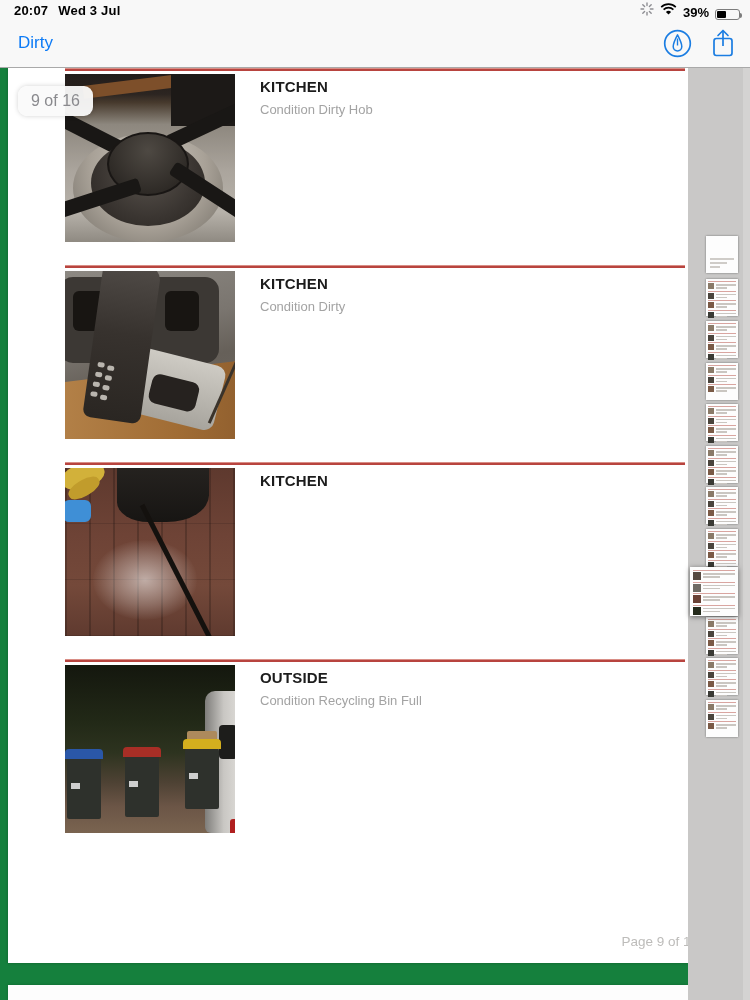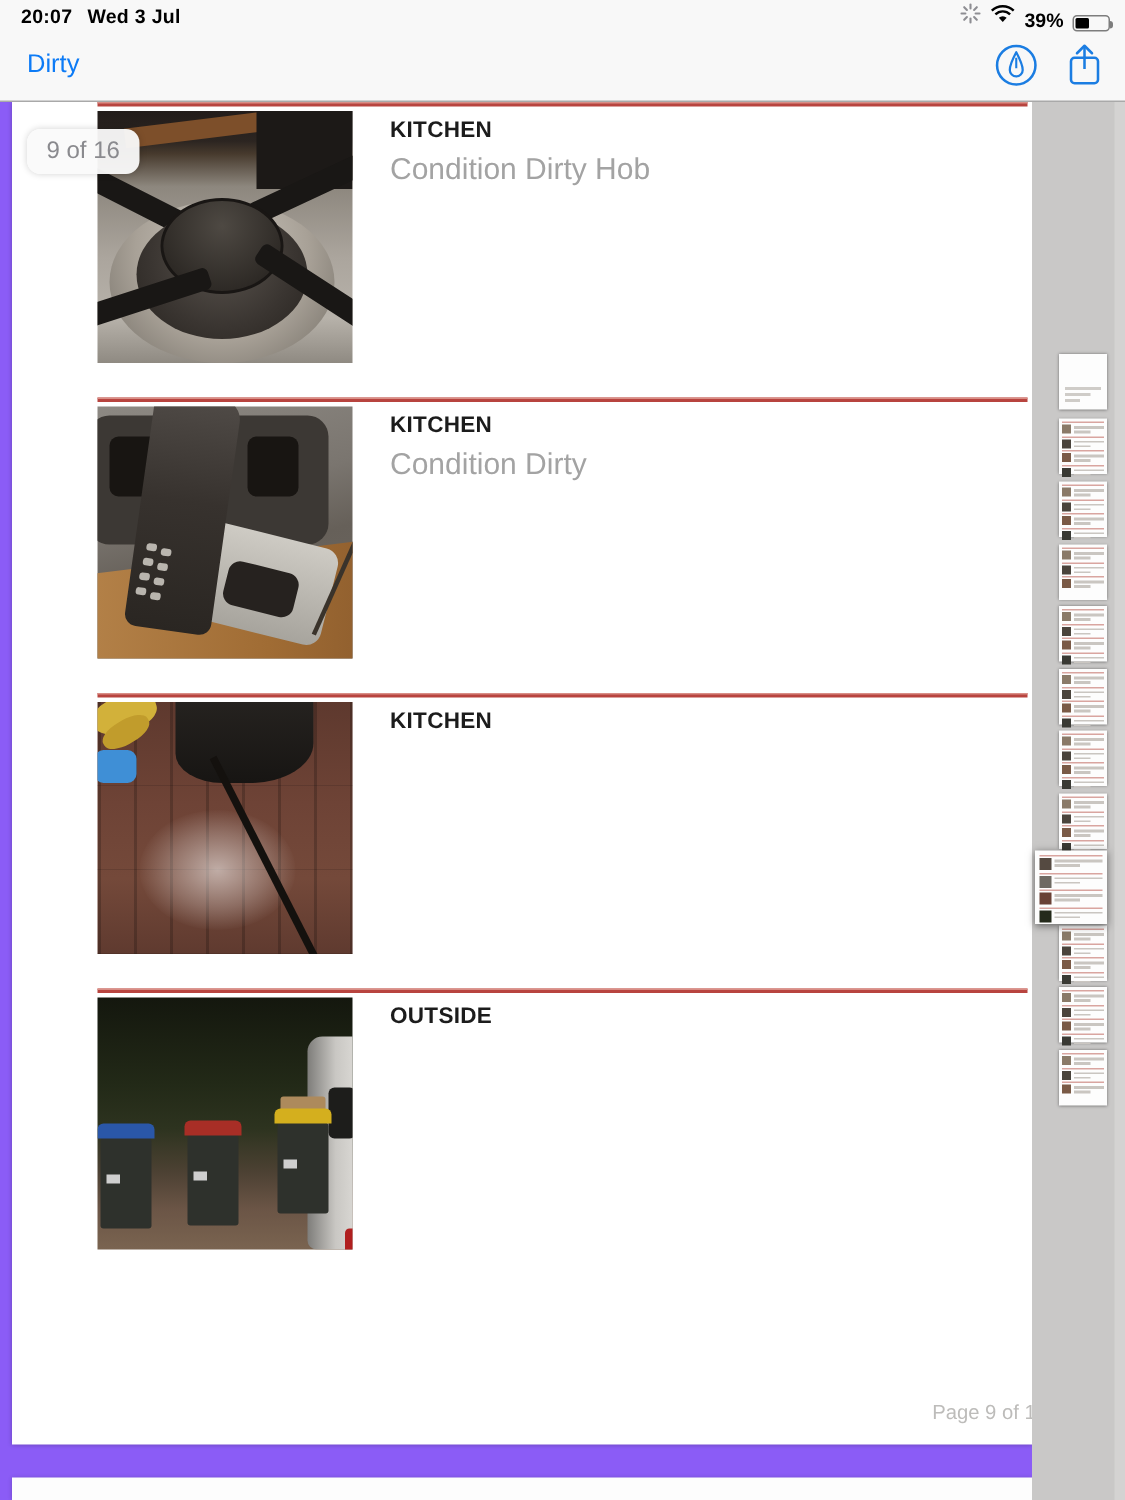--- a/index.html
+++ b/index.html
@@ -18,30 +18,30 @@
   .battery .fill { position:absolute; left:1px; top:1px; bottom:1px; width:38%; background:#000; border-radius:1px; }
   .battery .nub { position:absolute; right:-3px; top:3px; width:2px; height:5px; background:#7d7d7d; border-radius:0 2px 2px 0; }
 
   .navbar { position:absolute; left:0; top:22px; width:750px; height:45px; }
   .done-btn { position:absolute; left:18px; top:11px; font-size:17px; font-weight:500; color:#0d7bf6; cursor:pointer; }
   .nav-title { position:absolute; left:0; right:0; top:12px; text-align:center; font-size:17px; font-weight:700; color:#111; }
   .nav-icons { position:absolute; right:14px; top:6px; display:flex; align-items:center; gap:18px; }
   .nav-icons svg { display:block; }
 
   
-  .content { position:absolute; left:0; top:68px; width:750px; height:932px; background:#8b5cf6; }
+  .content { position:absolute; left:0; top:68px; width:750px; height:932px; background:#15803d; }
   .pdf-page { position:absolute; left:8px; top:0; width:680px; height:895px; background:#fff;
     box-shadow:0 0 3px rgba(0,0,0,.25); }
   .next-page { position:absolute; left:8px; top:917px; width:680px; height:15px; background:#fdfdfd;
     box-shadow:0 0 3px rgba(0,0,0,.2); }
 
   .section { position:absolute; left:0; width:680px; height:197px; }
   .rule { position:absolute; left:57px; top:0; width:620px; height:3px; background:#b8443f; border-top:1px solid #d98e86; }
   .room { position:absolute; left:252px; top:10px; font-size:15px; font-weight:700; color:#1c1c1c; letter-spacing:.2px; }
-  .cond { position:absolute; left:252px; top:34px; font-size:20px; color:#a3a3a3; }
+  .cond { position:absolute; left:252px; top:34px; font-size:13px; color:#a3a3a3; }
   .desc { position:absolute; left:252px; top:58px; width:430px; font-size:15px; color:#232323; line-height:1.33; }
 
   .photo { position:absolute; left:57px; top:6px; width:170px; height:168px; overflow:hidden; background:#777; }
   .photo div { position:absolute; }
 
   
   .ph-hob { background:linear-gradient(180deg,#221c1a 0%,#2c2521 12%,#473a2d 17%,#8d877e 30%,#aba59d 58%,#b7b2aa 82%,#8f8a82 100%); }
   .ph-hob .wood { left:18px; top:6px; width:96px; height:13px; background:#7d4f2a; transform:rotate(-7deg); }
   .ph-hob .dk-tr { right:0; top:0; width:64px; height:52px; background:#1c1917; }
   .ph-hob .plate { left:8px; top:60px; width:150px; height:108px; border-radius:50%;
@@ -253,20 +253,21 @@
         <div class="bin b2">
             <div class="lid"></div>
             <div class="lbl"></div>
           </div>
         <div class="bin b3">
             <div class="lid"></div>
             <div class="lbl"></div>
           </div>
       </div>
       <div class="room">OUTSIDE</div>
+      <div class="cond">Condition Recycling Bin Full</div>
       <div class="desc"></div>
     </div>
 
     <div class="pdf-footer">Page 9 of 12</div>
   </div>
 
   <div class="page-pill">9 of 16</div>
 
   <div class="next-page"></div>
 

